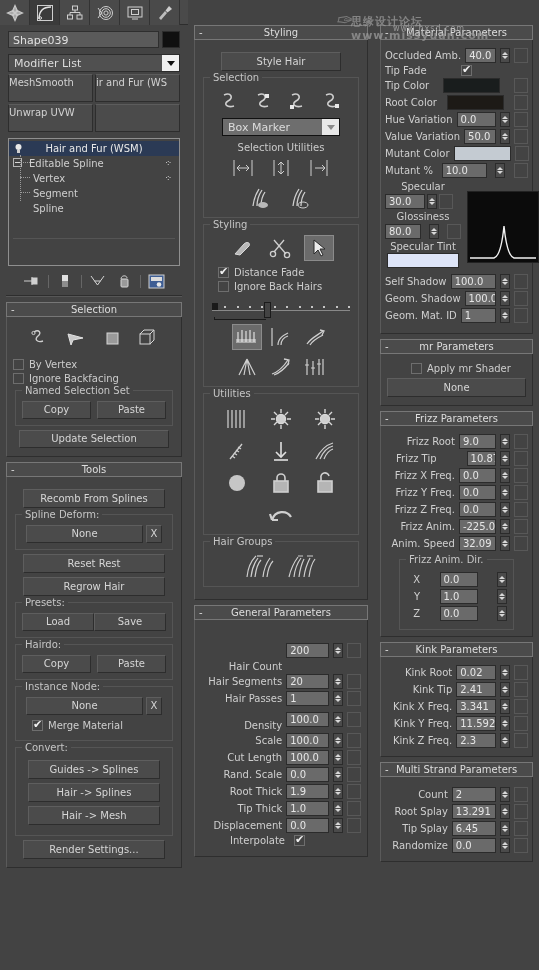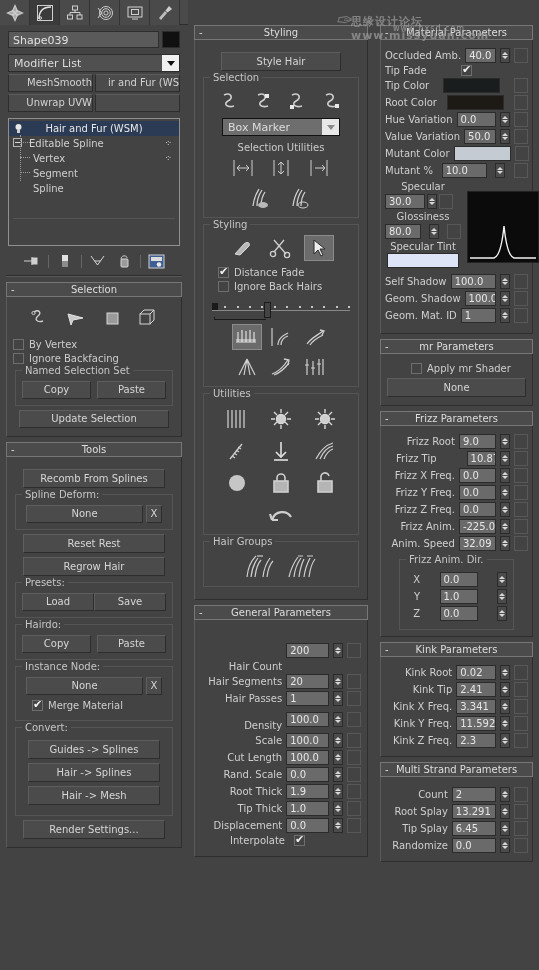--- a/index.html
+++ b/index.html
@@ -37,21 +37,21 @@
 
   .btn { background:#4b4b4b; border:1px solid #2d2d2d;
      border-top-color:#5e5e5e; border-left-color:#5e5e5e;
      color:#d6d6d6; text-align:center; font-size:10px; line-height:16px; height:18px;
      white-space:nowrap; overflow:hidden; }
   .btn.big { height:19px; line-height:17px; }
 
   
   .modrow { display:flex; gap:2px; padding:2px 8px 0 8px; }
   .modbtn { flex:1; background:#4b4b4b; border:1px solid #2d2d2d; border-top-color:#5c5c5c;
-     height:18px; line-height:16px; text-align:right; font-size:10px; color:#d2d2d2;
+     height:28px; line-height:16px; text-align:left; font-size:10px; color:#d2d2d2;
      overflow:hidden; white-space:nowrap; }
 
   .stack { margin:6px 8px 0 8px; background:#434343; border:1px solid #8f8f8f;
      height:128px; position:relative; padding:2px 0 0 0; }
   .stack .hdr { background:#2b3a55; color:#e8e8e8; font-size:10px;
      height:15px; line-height:15px; text-align:center; position:relative; }
   .stack .row { height:15px; line-height:15px; font-size:10px; color:#cfcfcf;
      padding-left:20px; position:relative; }
   .stack .sep { position:absolute; left:4px; right:4px; bottom:26px;
      border-top:1px solid #555; }

